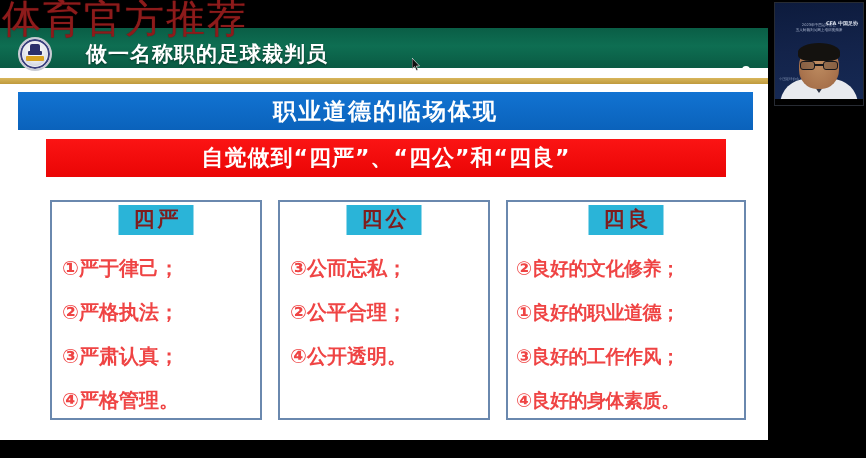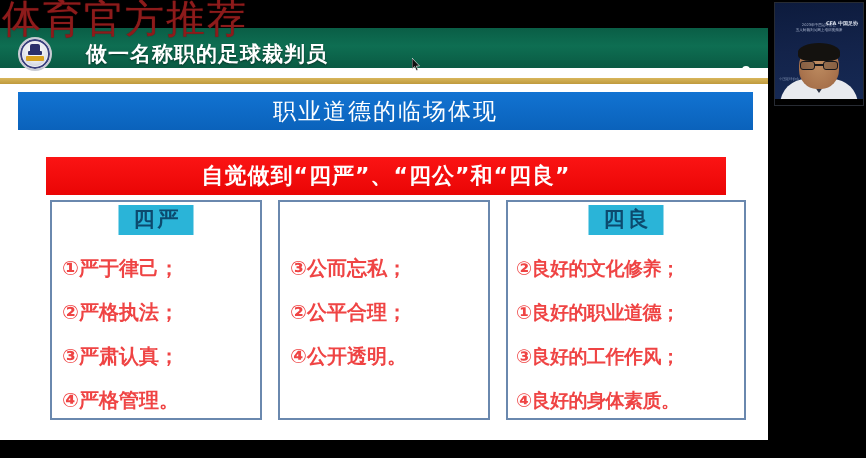--- a/index.html
+++ b/index.html
@@ -133,33 +133,33 @@
     position:absolute;
     left:18px; top:92px;
     width:735px; height:38px;
     background:#0b68c6;
     background:linear-gradient(180deg,#1273d2 0%,#0a62bb 100%);
     display:flex; align-items:center; justify-content:center;
   }
   .blue-banner .txt {
     color:#ffffff;
     font-size:23px;
-    font-weight:normal;
+    font-weight:bold;
     letter-spacing:2px;
     white-space:nowrap;
   }
 
   
   .red-banner {
     position:absolute;
     left:46px; top:139px;
     width:680px; height:38px;
     background:#f50c0c;
     background:linear-gradient(180deg,#fb1414 0%,#ea0505 100%);
-    display:flex; align-items:center; justify-content:center;margin-top:18px;
+    display:flex; align-items:center; justify-content:center;
   }
   .red-banner .txt {
     color:#ffffff;
     font-size:22px;
     font-weight:bold;
     letter-spacing:1px;
     white-space:nowrap;
   }
 
   
@@ -178,21 +178,21 @@
   .col-1 { left:50px;  width:212px; }
   .col-2 { left:278px; width:212px; }
   .col-3 { left:506px; width:240px;padding-left:40px; }
 
   .col-badge {
     position:absolute;
     top:3px;
     left:50%;
     transform:translateX(-50%);
     background:#2ab4d8;
-    color:#0c4a6e;
+    color:#7f1d1d;
     font-size:21px;
     font-weight:bold;
     letter-spacing:3px;
     padding:3px 12px 4px 15px;
     white-space:nowrap;
     line-height:1.08;
   }
 
   .col-list {
     position:absolute;
@@ -367,20 +367,21 @@
         <div class="col-badge">四严</div>
         <div class="col-list">
           <div class="col-item">①严于律己；</div>
           <div class="col-item">②严格执法；</div>
           <div class="col-item">③严肃认真；</div>
           <div class="col-item">④严格管理。</div>
         </div>
       </div>
 
       <div class="col col-2">
+        <div class="col-badge">四公</div>
         <div class="col-list">
           <div class="col-item">③公而忘私；</div>
           <div class="col-item">②公平合理；</div>
           <div class="col-item">④公开透明。</div>
         </div>
       </div>
 
       <div class="col col-3">
         <div class="col-badge">四良</div>
         <div class="col-list">

